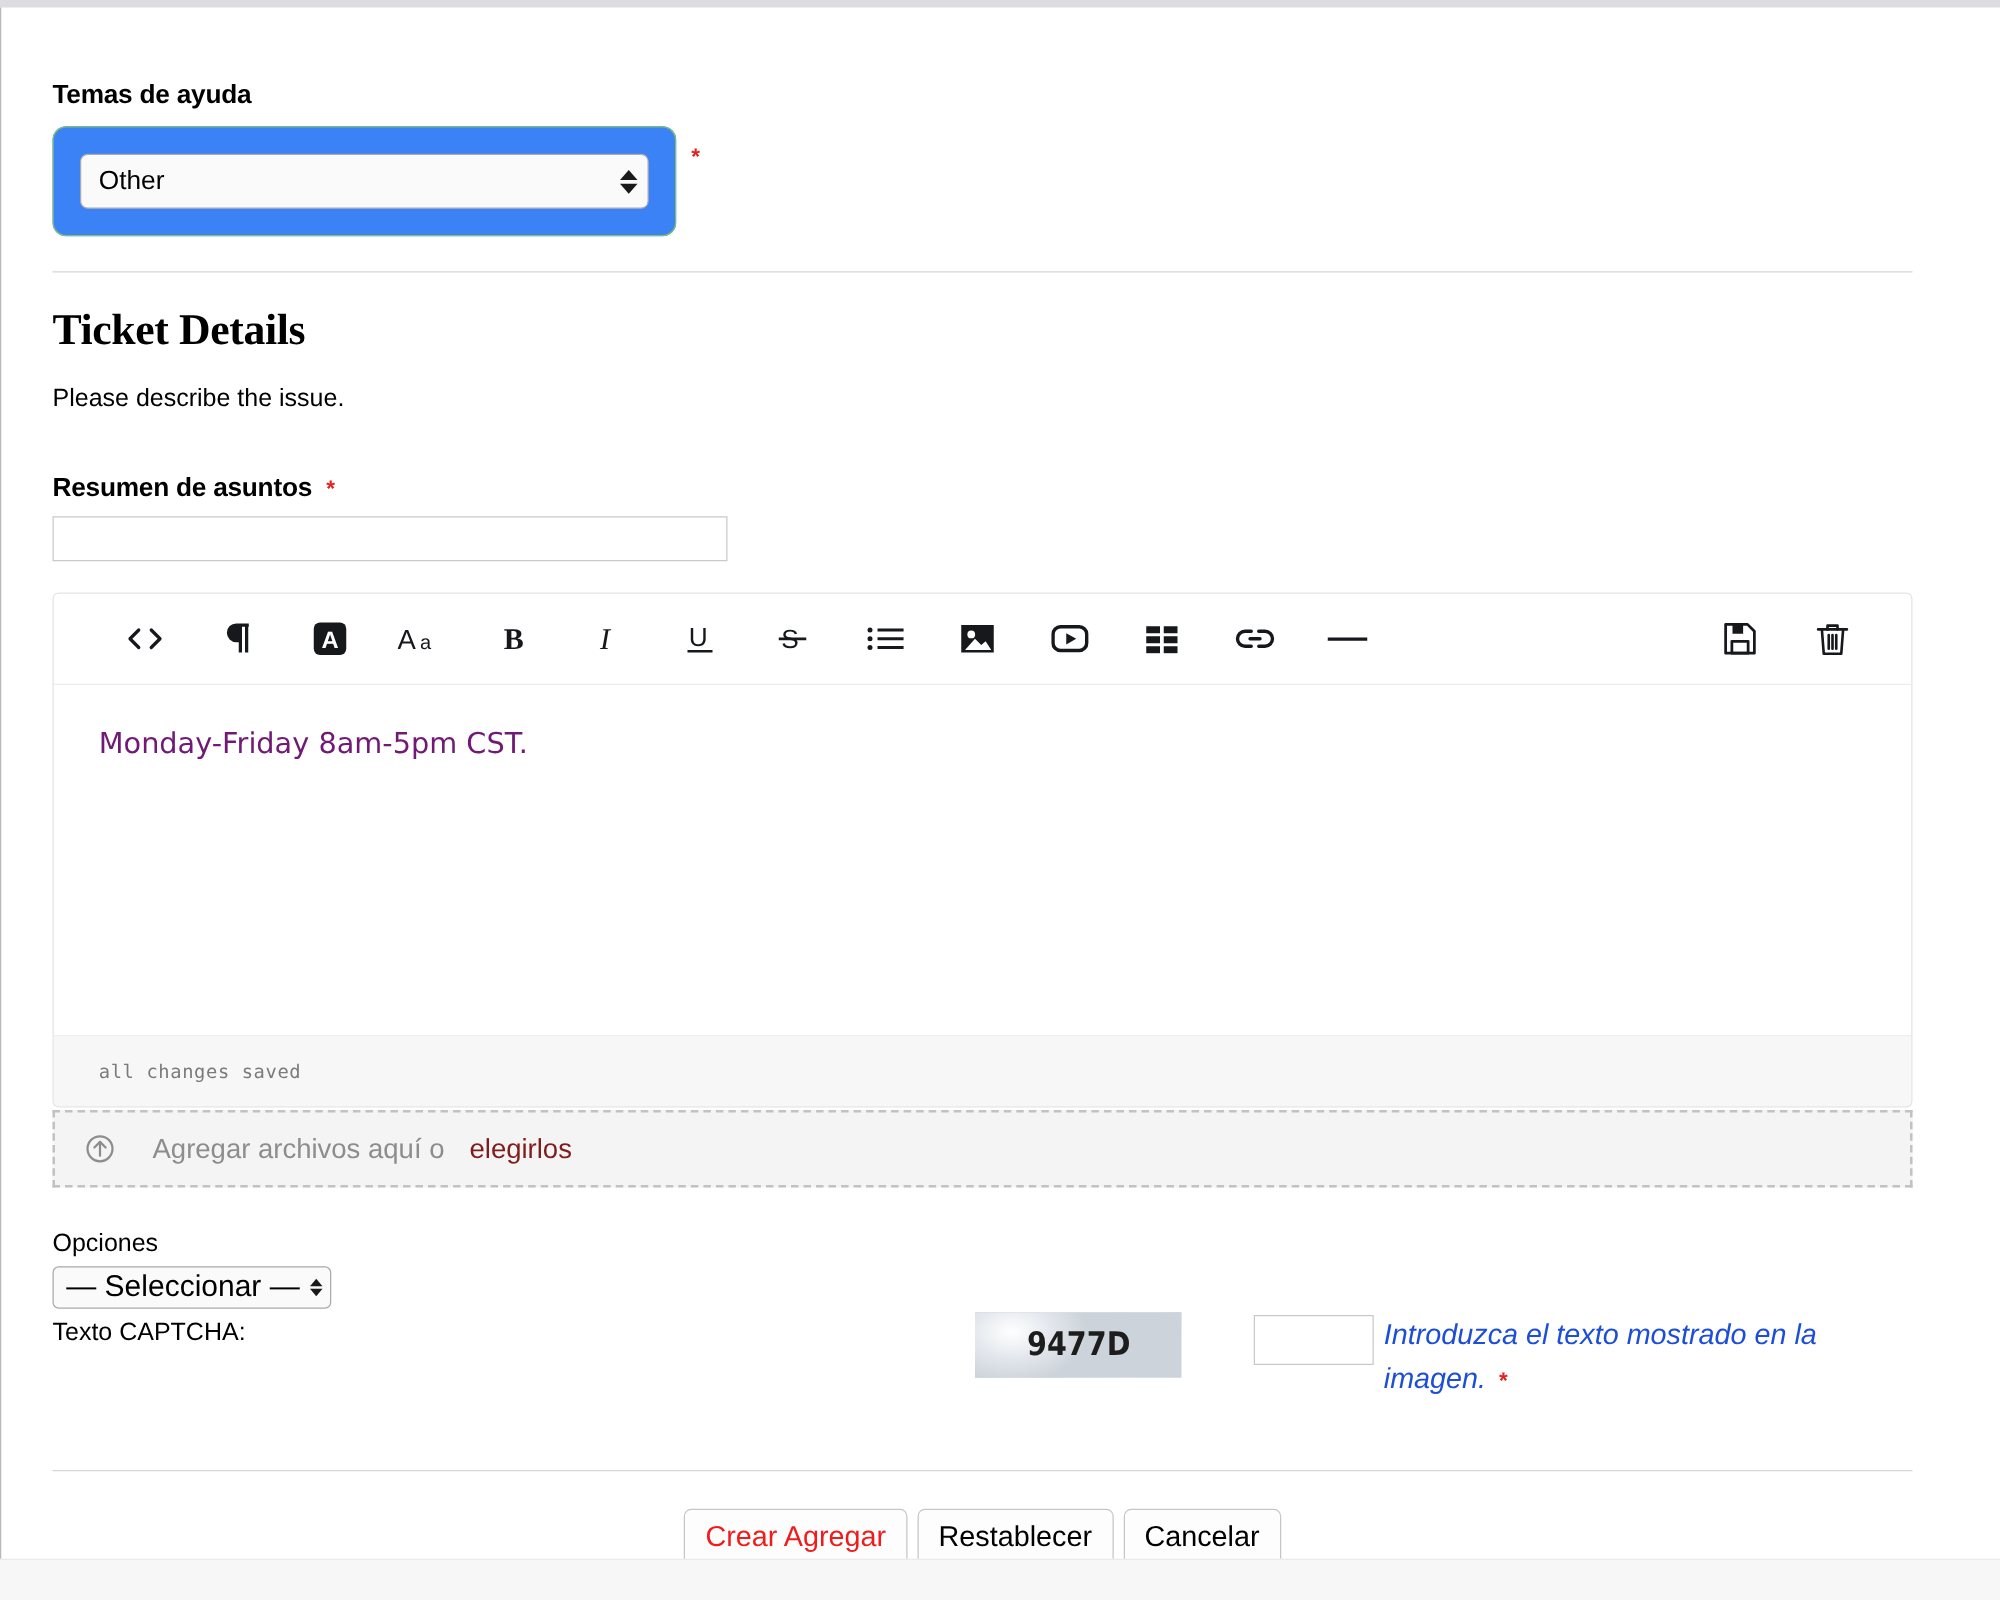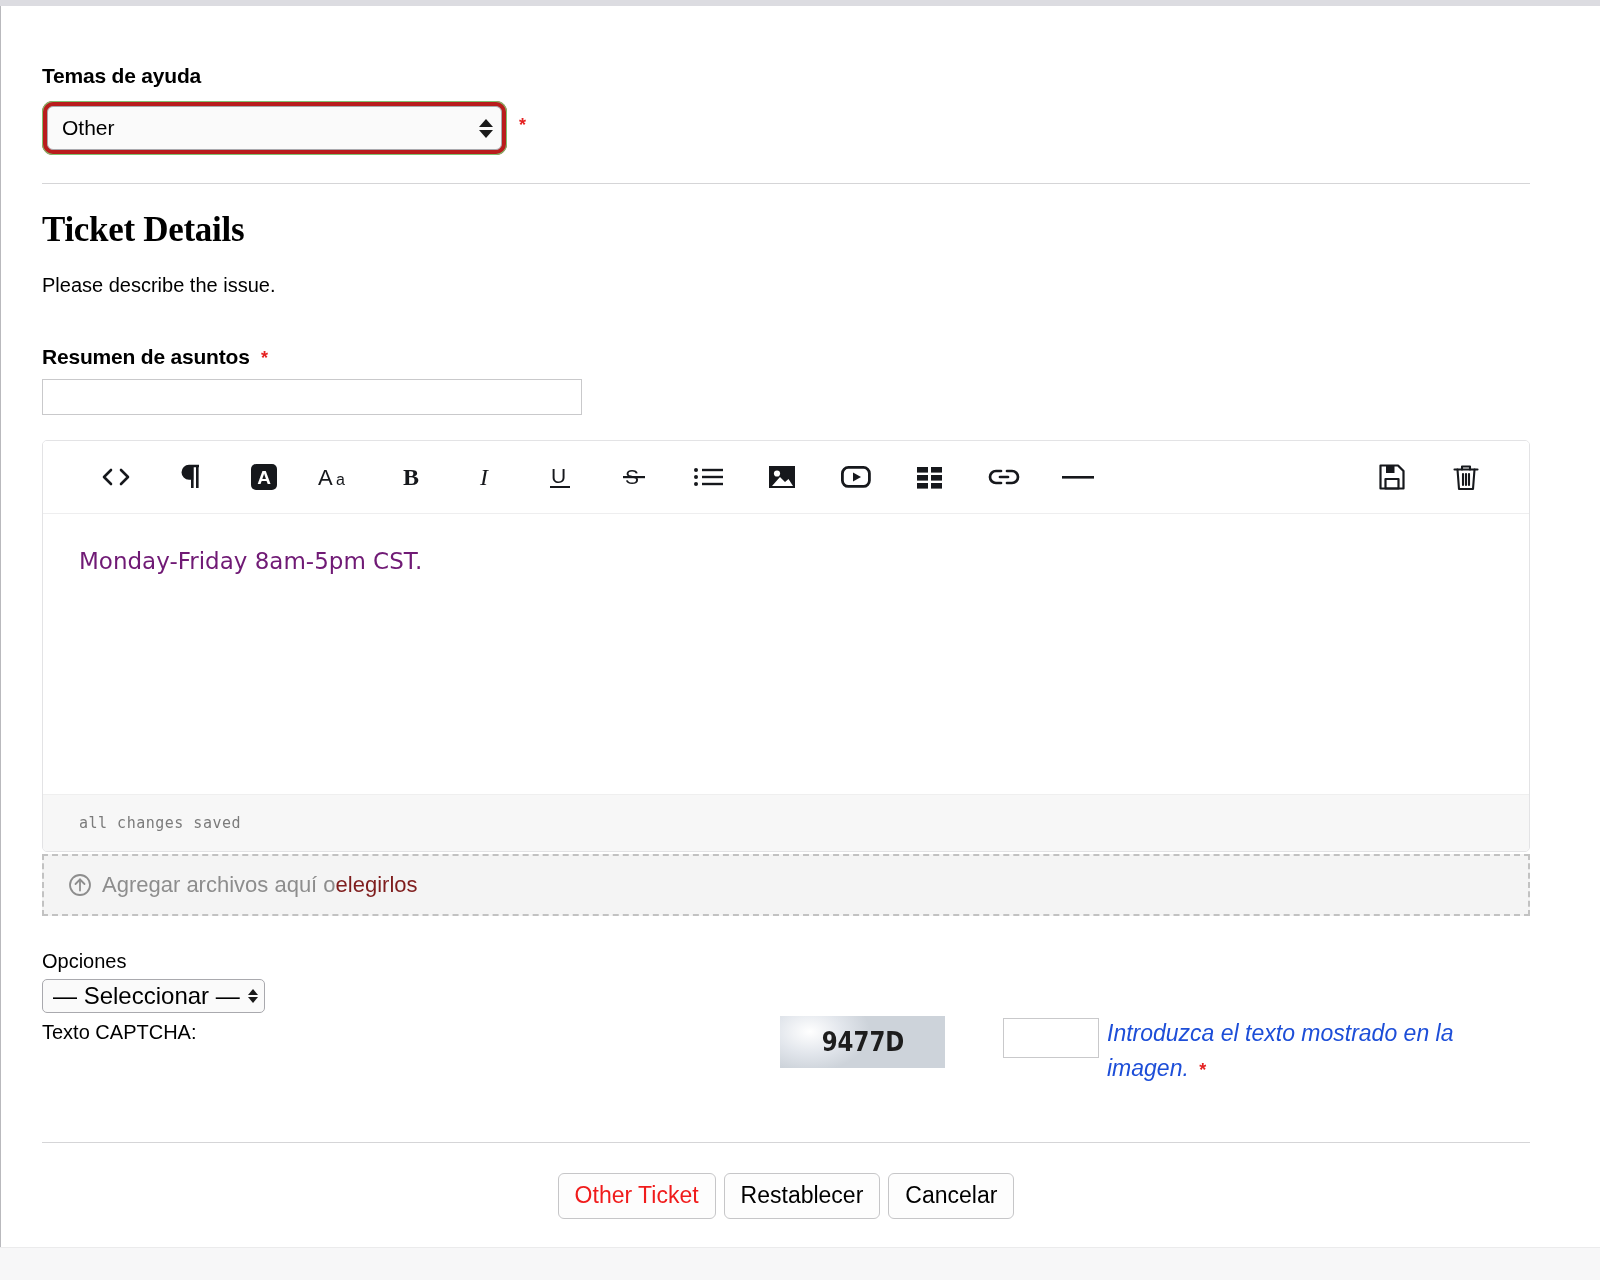--- a/index.html
+++ b/index.html
@@ -104,23 +104,23 @@
     border-bottom: 8px solid #1a1a1a;
   }
   .tri-down {
     width: 0; height: 0;
     border-left: 7px solid transparent;
     border-right: 7px solid transparent;
     border-top: 8px solid #1a1a1a;
   }
   .focus-ring {
     display: inline-block;
-    padding: 5px;
+    padding: 22px;
     border-radius: 11px;
-    background: #b91c1c;
+    background: #3b82f6;
     box-shadow: 0 0 0 1px #7fc06f inset;
   }
 
   
   .tinput {
     background: #ffffff;
     border: 1px solid #c9c9cb;
     box-sizing: border-box;
     font-size: 20px;
     font-family: "Liberation Sans", sans-serif;
@@ -179,20 +179,21 @@
     margin-top: 2px;
     border: 2px dashed #c2c2c2;
     background: #f4f4f4;
     height: 62px;
     display: flex;
     align-items: center;
     padding-left: 24px;
     font-size: 22px;
     color: #8d8d8d;
     box-sizing: border-box;
+    gap: 20px;
   }
   .dropzone .up-icon {
     margin-right: 10px;
     display: inline-flex;
     color: #8d8d8d;
   }
   .dropzone a {
     color: #7f1d1d;
     text-decoration: none;
     cursor: pointer;
@@ -464,20 +465,20 @@
           <span class="captcha-hint">Introduzca el texto mostrado en la imagen.</span>
           <span class="req" style="margin-left:6px;">*</span>
         </div>
       </div>
     </div>
   </div>
 
   <div class="hr" style="margin:98px 36px 0 36px; width:1488px;"></div>
 
   <div style="margin-top:30px; display:flex; justify-content:center; gap:8px;">
-    <button class="btn btn-primary">Other Ticket</button>
+    <button class="btn btn-primary">Crear Agregar</button>
     <button class="btn">Restablecer</button>
     <button class="btn">Cancelar</button>
   </div>
 
 </div>
 
 <div id="bottom-band"></div>
 
 </body></html>

